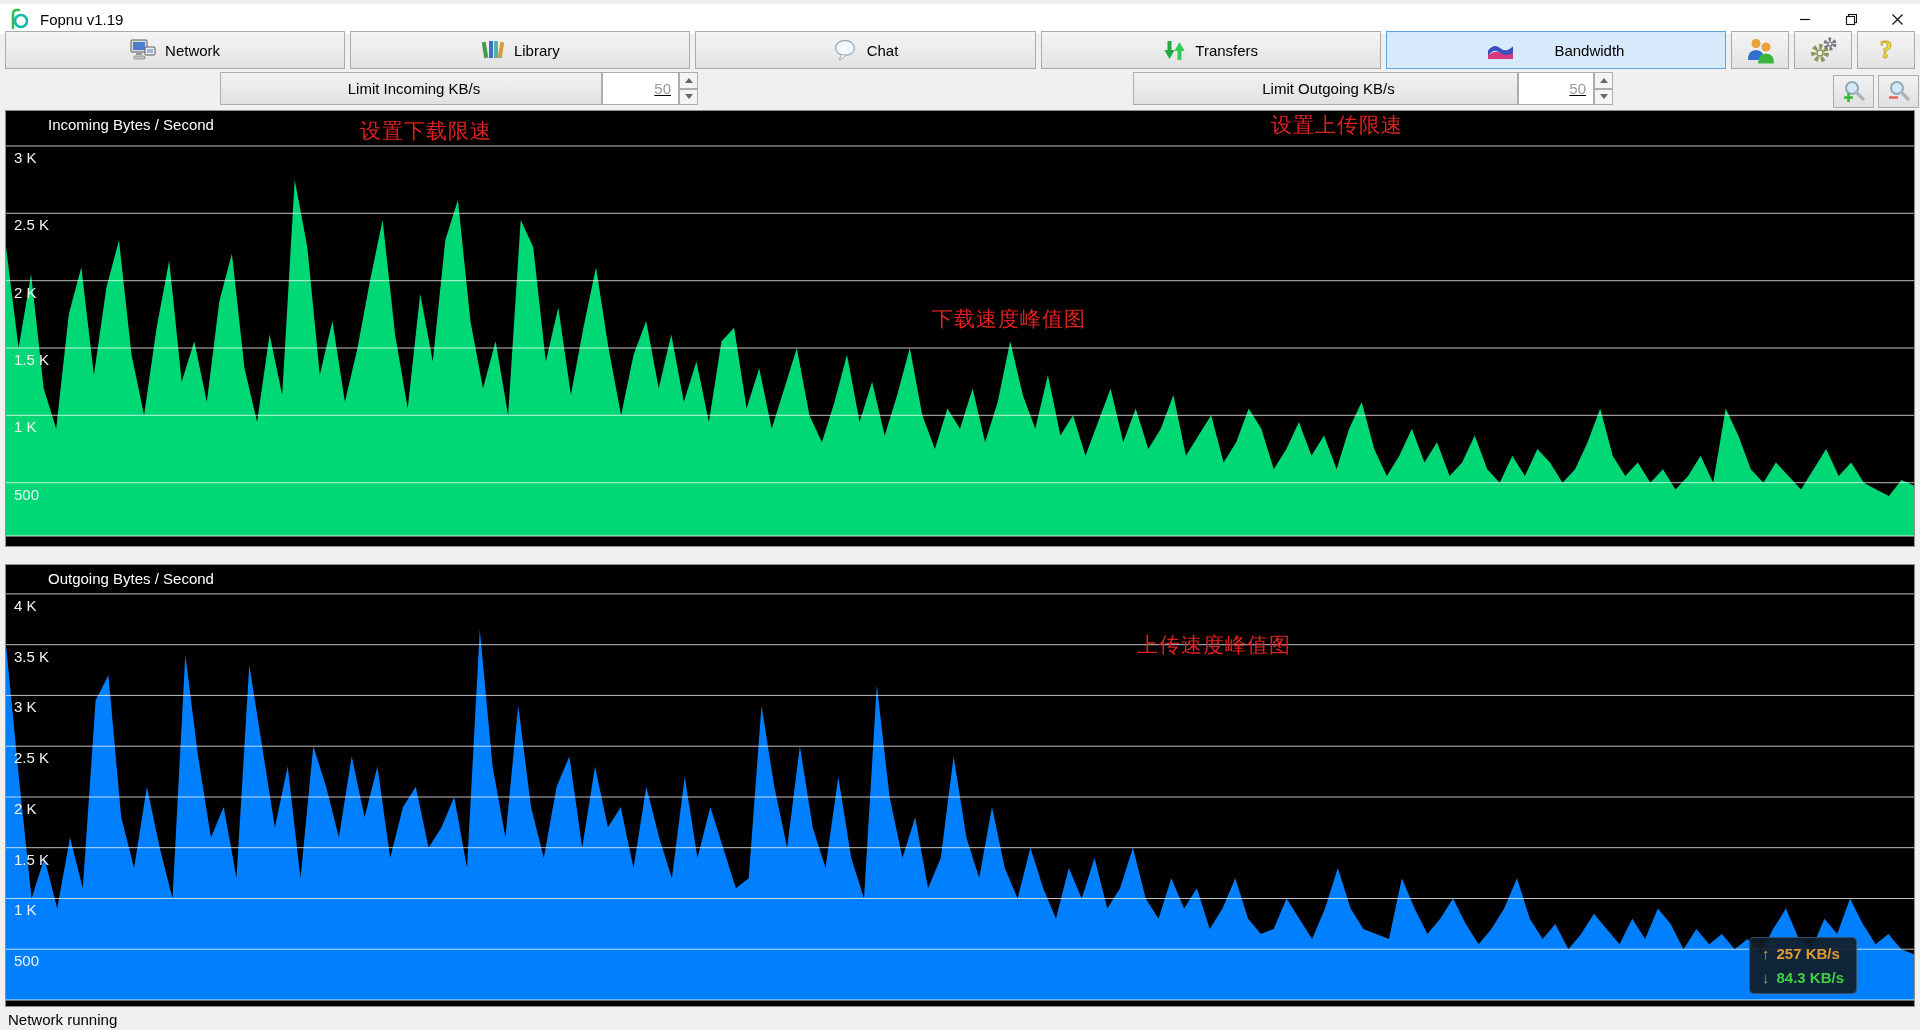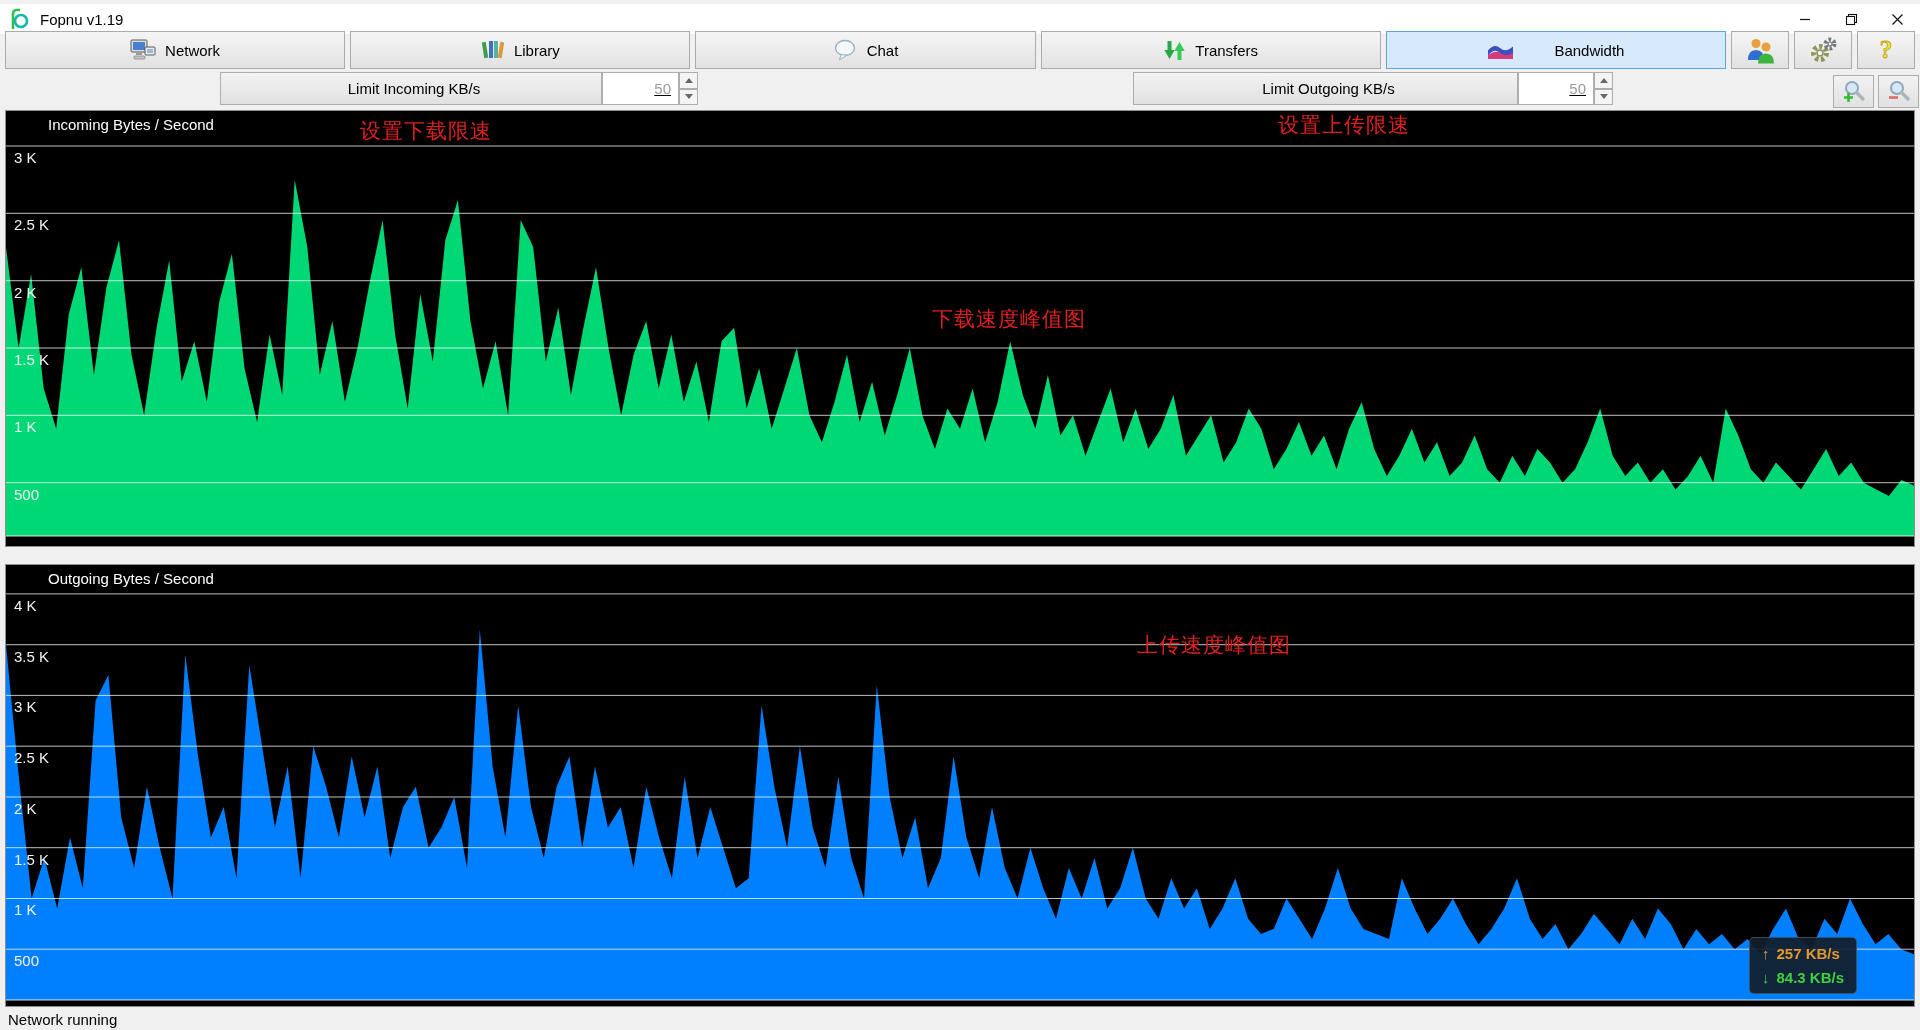--- a/index.html
+++ b/index.html
@@ -257,19 +257,19 @@
     <div class="ytick" style="top: 82.6908px;">3.5 K</div>
     <div class="ytick" style="top: 133.449px;">3 K</div>
     <div class="ytick" style="top: 184.208px;">2.5 K</div>
     <div class="ytick" style="top: 234.966px;">2 K</div>
     <div class="ytick" style="top: 285.725px;">1.5 K</div>
     <div class="ytick" style="top: 336.483px;">1 K</div>
     <div class="ytick" style="top: 387.242px;">500</div>
   </div>
 
 <div class="annotation ann-set-download" style="color: rgb(224, 32, 32);">设置下载限速</div>
-<div class="annotation ann-set-upload" style="color: rgb(224, 32, 32); margin-left: 7px;">设置上传限速</div>
+<div class="annotation ann-set-upload" style="color: rgb(224, 32, 32);">设置上传限速</div>
 <div class="annotation ann-download-peak" style="color: rgb(224, 32, 32);">下载速度峰值图</div>
 <div class="annotation ann-upload-peak" style="color: rgb(224, 32, 32);">上传速度峰值图</div>
 
 <div class="statusbar">
   <span>Network running</span>
 </div>
 
 </body></html>

